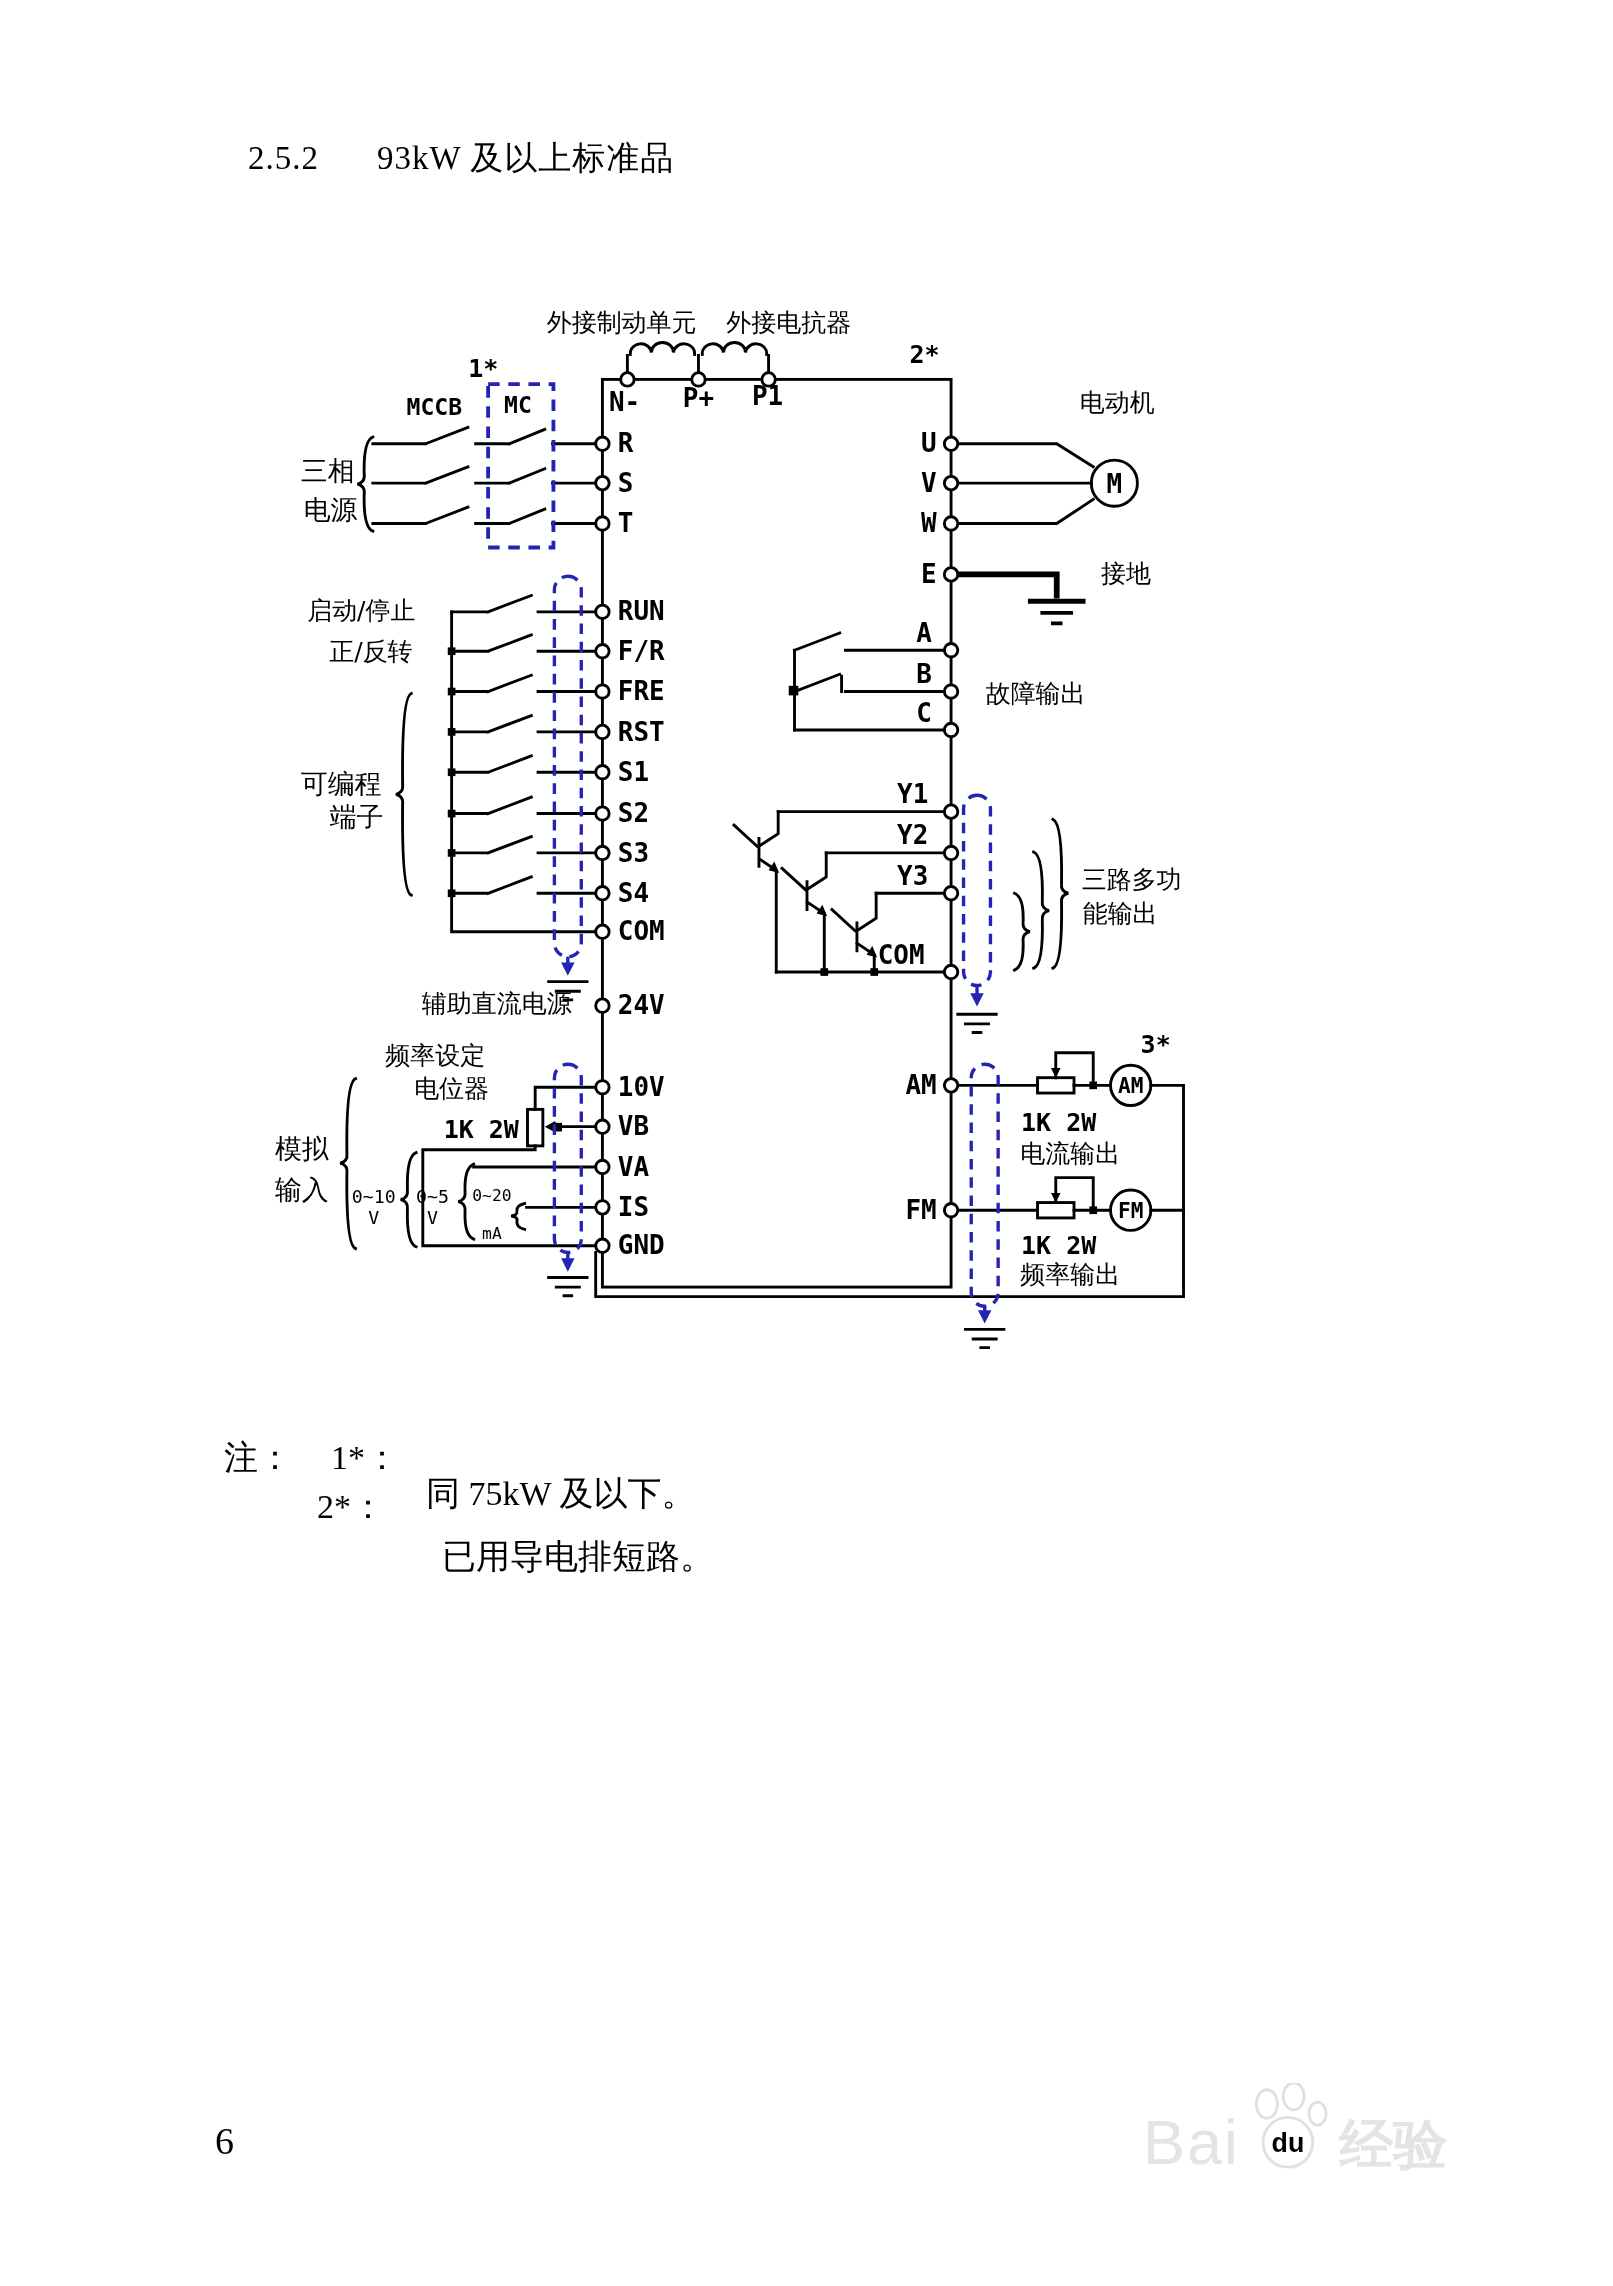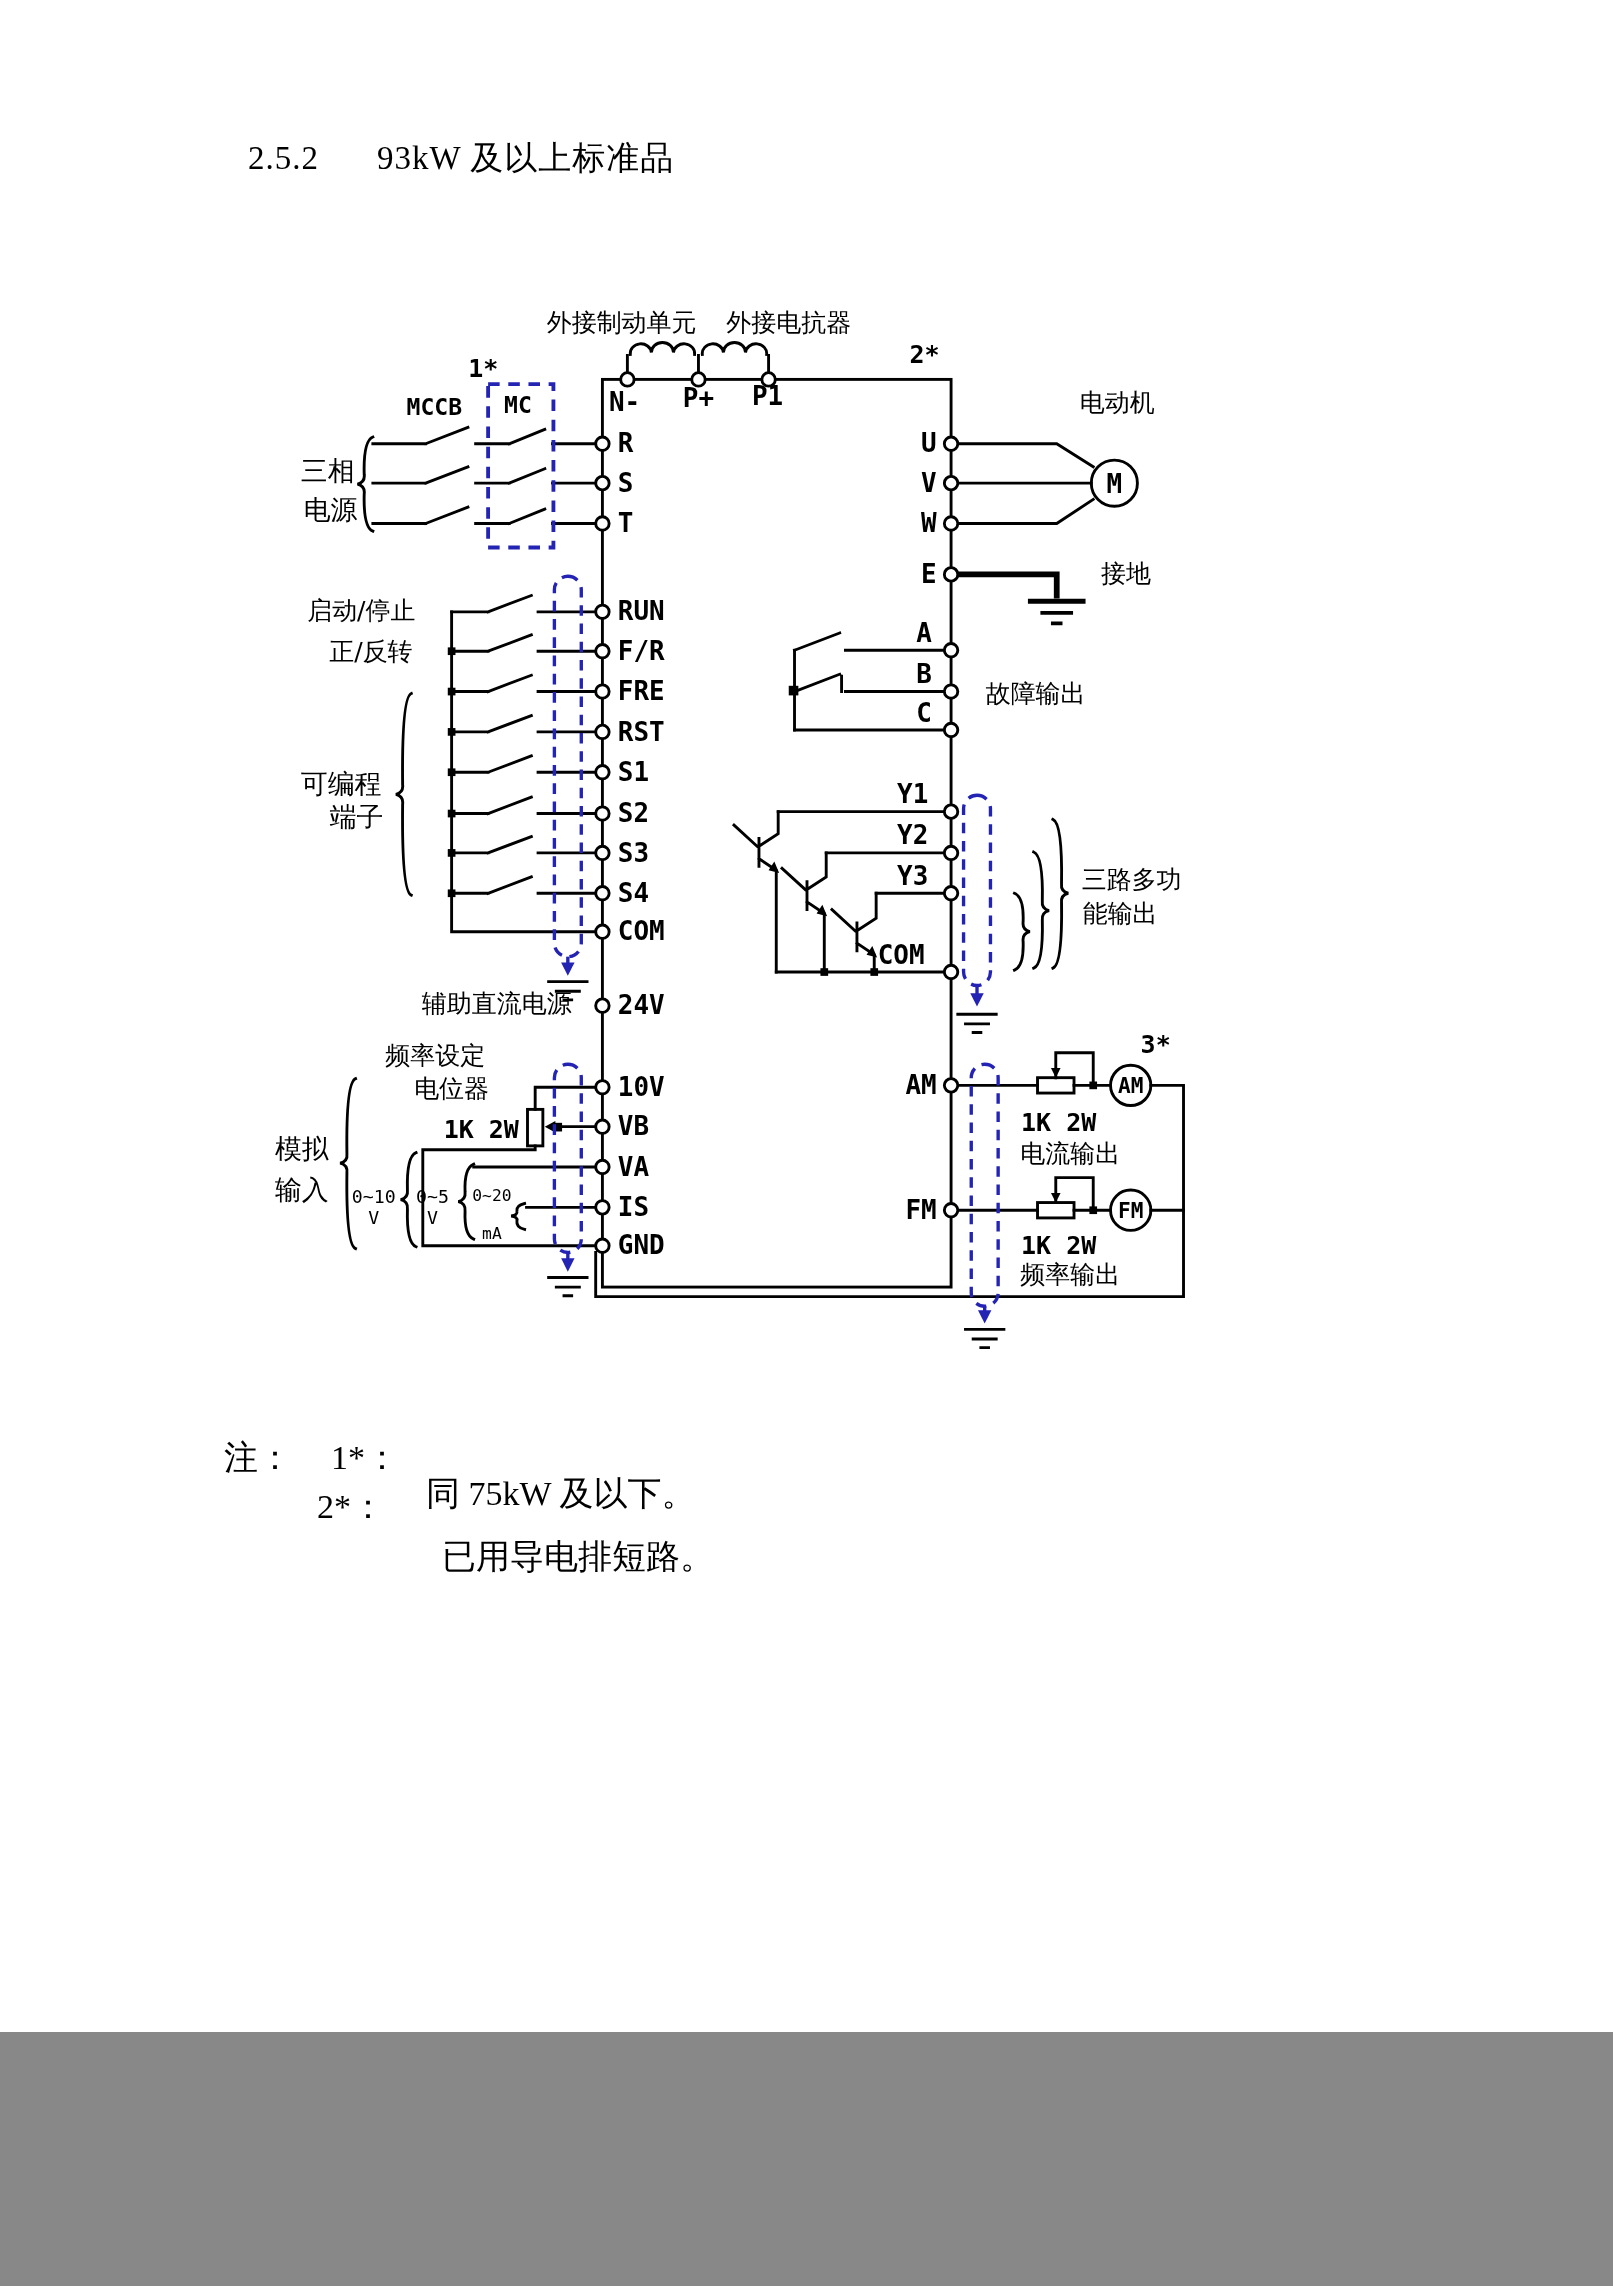--- a/index.html
+++ b/index.html
@@ -1,17 +1,17 @@
 <!DOCTYPE html>
 <html><head>
 <meta charset="utf-8">
 <style>
   html,body{margin:0;padding:0;background:#888;}
   .page{
-    position:relative;width:1614px;height:2032px;background:#ffffff;
+    position:relative;width:1614px;height:2286px;background:#ffffff;
     font-family:"Liberation Serif",serif;color:#000;overflow:hidden;margin:0 auto;
   }
   .abs{position:absolute;}
   
   .title-line{top:136px;left:248px;font-size:33px;letter-spacing:1px;}
   .title-num{margin-right:58px;}
   .notes{font-size:34px;line-height:1;}
   .page-num{top:2119px;left:215px;font-size:38px;}
   
   svg.diagram{position:absolute;left:0;top:0;}

